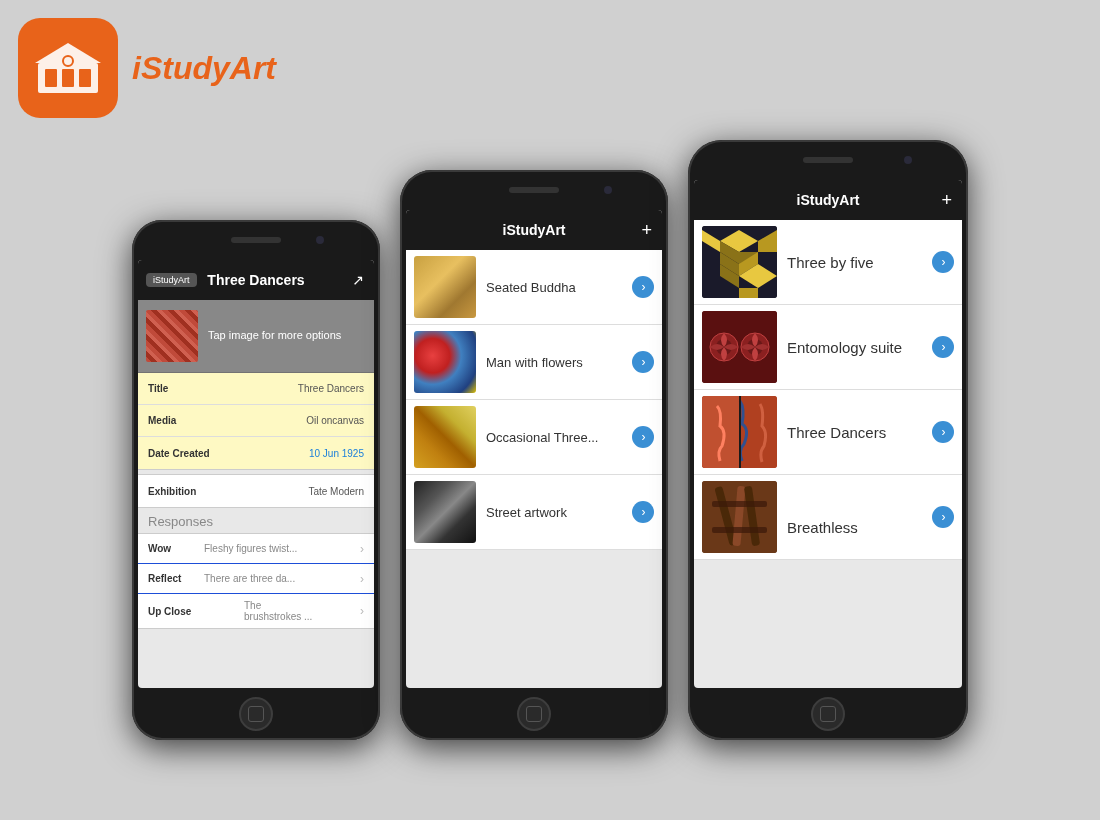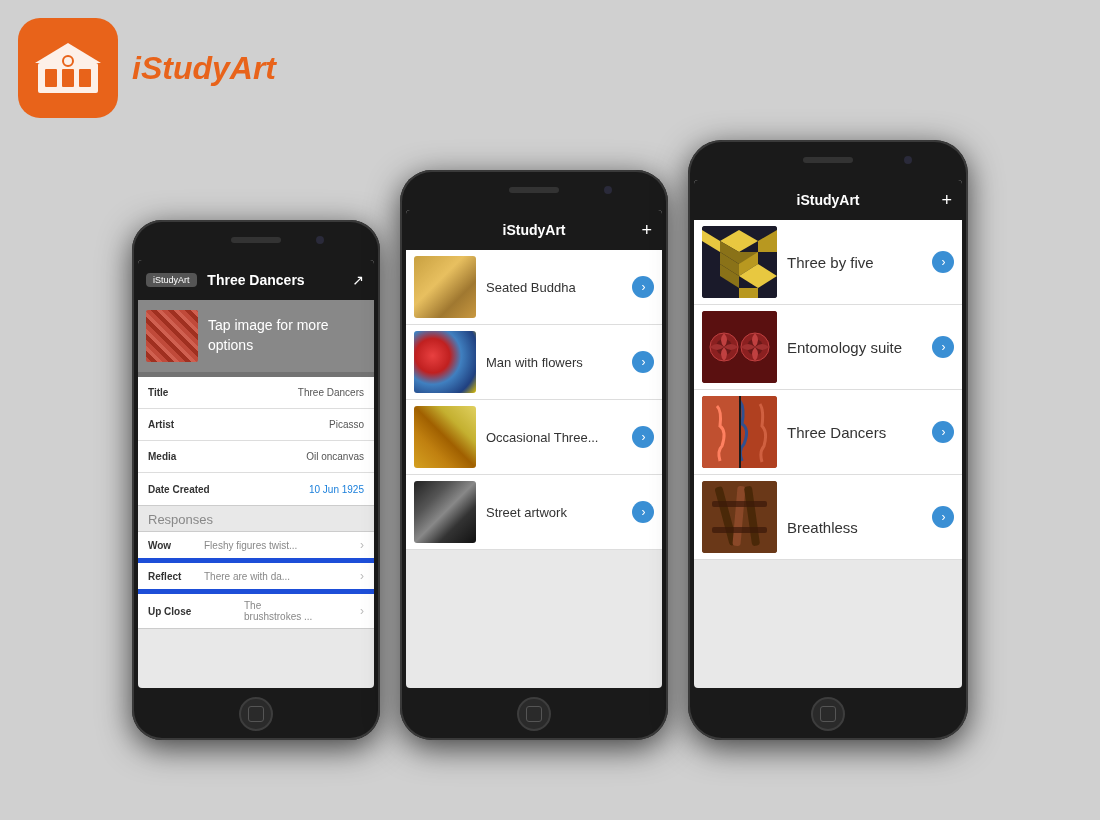--- a/index.html
+++ b/index.html
@@ -206,28 +206,28 @@
       height: 100%;
       background: repeating-linear-gradient(
         45deg,
         #c04a3a 0px, #c04a3a 4px,
         #a03020 4px, #a03020 8px,
         #d06050 8px, #d06050 12px
       );
     }
     .detail-tap-hint {
       color: #fff;
-      font-size: 14px;
+      font-size: 11px;
       margin-left: 10px;
       line-height: 1.4;
     }
 
     .detail-table {
-      background: #ffffff;
-      border-top: 5px solid #737373;
+      background: #fef9c3;
+      border-top: 1px solid #737373;
       border-bottom: 1px solid #ccc;
       flex-shrink: 0;
     }
     .detail-row {
       display: flex;
       align-items: center;
       border-bottom: 1px solid #ddd;
       padding: 6px 10px;
       min-height: 32px;
     }
@@ -263,21 +263,21 @@
     }
     .detail-responses {
       background: #fff;
       border-top: 1px solid #ccc;
       border-bottom: 1px solid #ccc;
       flex-shrink: 0;
     }
     .response-row {
       display: flex;
       align-items: center;
-      border-bottom: 5px solid #1d4ed8;
+      border-bottom: 1px solid #1d4ed8;
       padding: 6px 10px;
       min-height: 30px;
     }
     .response-row:last-child { border-bottom: none; gap: 40px; }
     .response-label {
       font-size: 10px;
       font-weight: bold;
       color: #333;
       width: 56px;
       flex-shrink: 0;
@@ -394,44 +394,46 @@
           </div>
           <span class="detail-tap-hint">Tap image for more options</span>
         </div>
 
         <div class="detail-table">
           <div class="detail-row">
             <span class="detail-label">Title</span>
             <span class="detail-value">Three Dancers</span>
           </div>
           <div class="detail-row">
-            <span class="detail-label">Artist</span>
-            <span class="detail-value">Picasso</span>
-          </div>
-          <div class="detail-row">
             <span class="detail-label">Media</span>
             <span class="detail-value">Oil oncanvas</span>
           </div>
           <div class="detail-row">
             <span class="detail-label">Date Created</span>
             <span class="detail-value blue">10 Jun 1925</span>
           </div>
         </div>
 
+        <div class="detail-exhibition">
+          <div class="detail-row">
+            <span class="detail-label">Exhibition</span>
+            <span class="detail-value">Tate Modern</span>
+          </div>
+        </div>
 
         <div class="detail-responses-header">Responses</div>
         <div class="detail-responses">
           <div class="response-row">
             <span class="response-label">Wow</span>
             <span class="response-value">Fleshy figures twist...</span>
             <span class="response-chevron">›</span>
           </div>
           <div class="response-row">
             <span class="response-label">Reflect</span>
-            <span class="response-value">There are with da...</span>
+            <span class="response-value">There are three da...</span>
             <span class="response-chevron">›</span>
           </div>
           <div class="response-row">
             <span class="response-label">Up Close</span>
             <span class="response-value">The brushstrokes ...</span>
             <span class="response-chevron">›</span>
           </div>
         </div>
       </div>
     </div>

